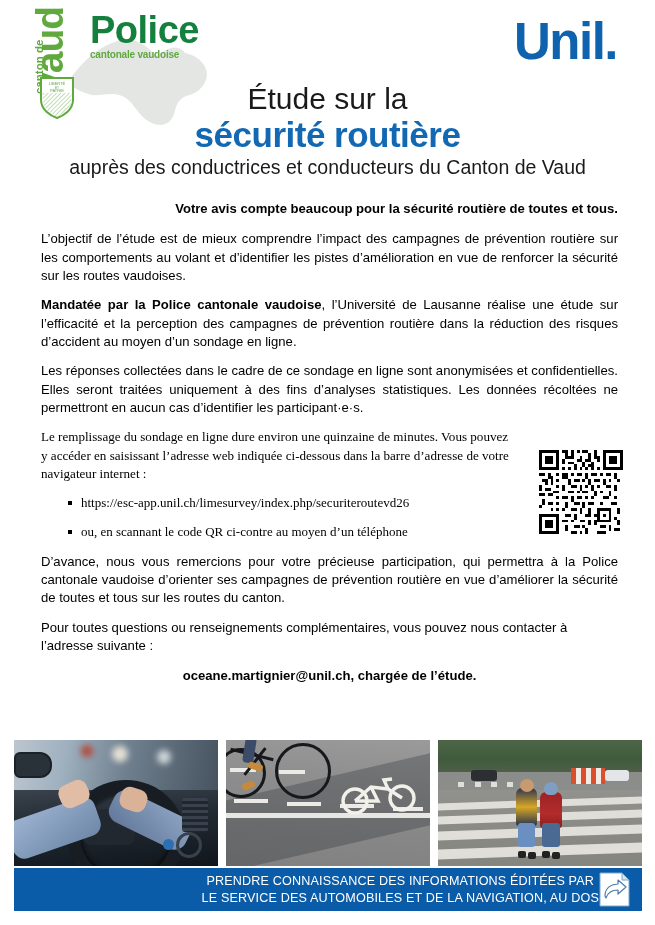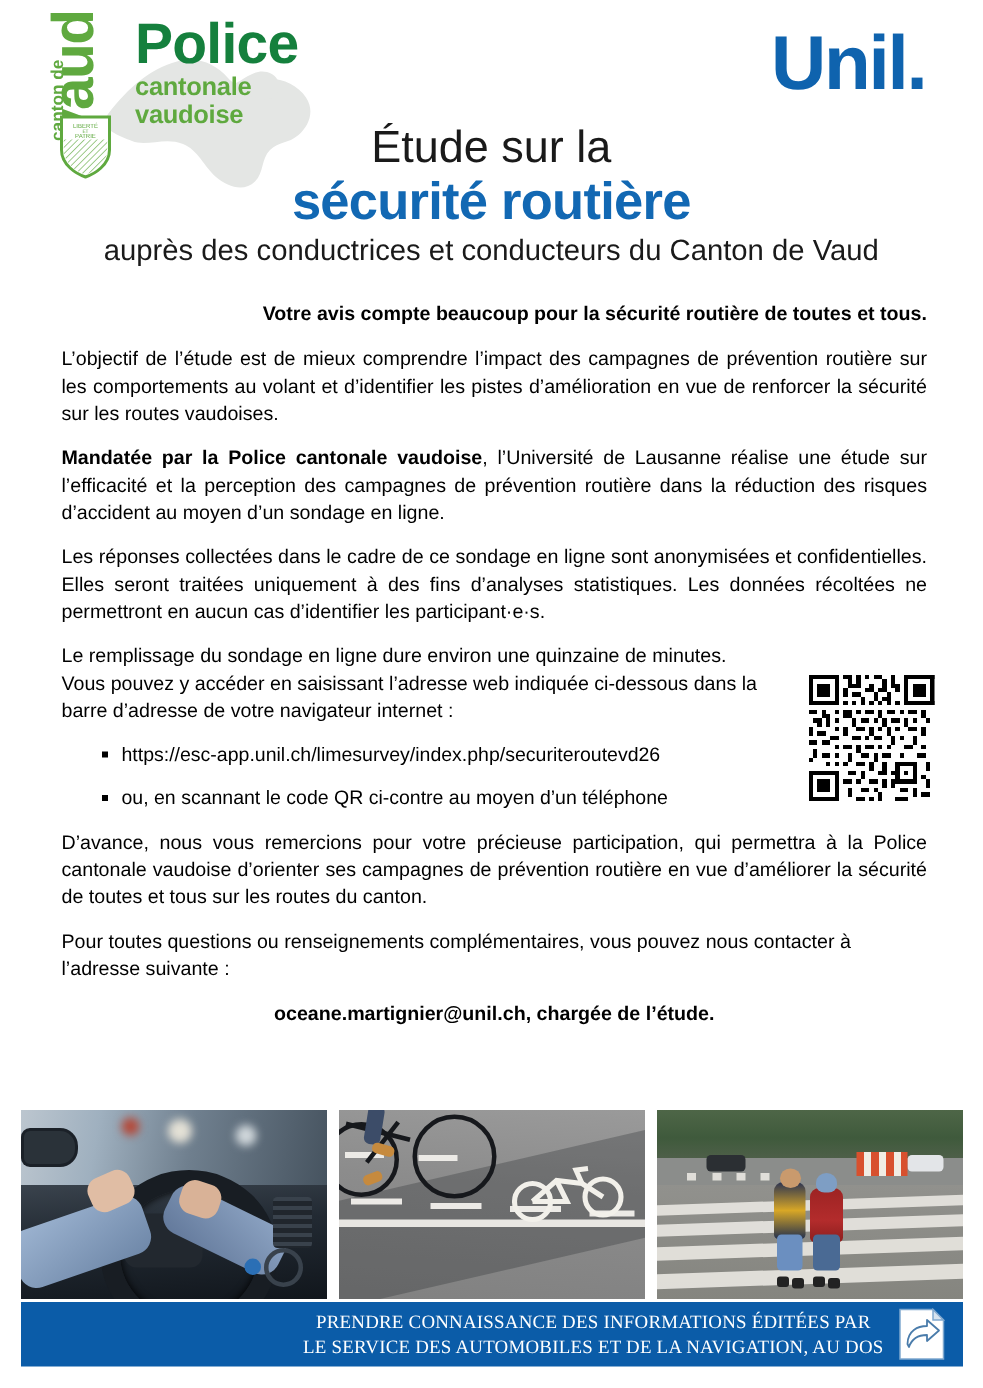--- a/index.html
+++ b/index.html
@@ -82,21 +82,21 @@
     top: 2px;
   }
   .pcv-police {
     font-size: 38px;
     font-weight: 700;
     color: #15803d;
     line-height: 0.95;
     letter-spacing: -0.5px;
   }
   .pcv-sub {
-    font-size: 17px;
+    font-size: 10px;
     font-weight: 700;
     color: #5FA93F;
     line-height: 1.1;
     letter-spacing: -0.2px;
     margin-top: 1px;
   }
 
   
   .unil-logo {
     position: absolute;
@@ -158,20 +158,21 @@
     margin-bottom: 12px;
     margin-left: 23px;
   }
   .para b { font-weight: 700; }
   .para.noj { text-align: left; }
 
   
   .survey-block {
     position: relative;
     min-height: 92px;
+    font-family: Liberation Serif, serif;
   }
   .qr-wrap {
     position: absolute;
     right: -5px;
     top: 22px;
     width: 84px;
     height: 84px;
   }
   .survey-text {
     width: 470px;
@@ -376,22 +377,20 @@
     display: flex;
     align-items: center;
     justify-content: flex-end;
   }
   .footer-text {
     color: #ffffff;
     font-size: 12.6px;
     line-height: 1.34;
     text-align: center;
     letter-spacing: 0.15px;
-    padding-right: 10px;
-    font-family: Liberation Serif, serif;
   }
   .footer-icon {
     width: 31px;
     height: 35px;
     margin-right: 12px;
     flex: 0 0 auto;
   }
 </style>
 </head>
 <body>

